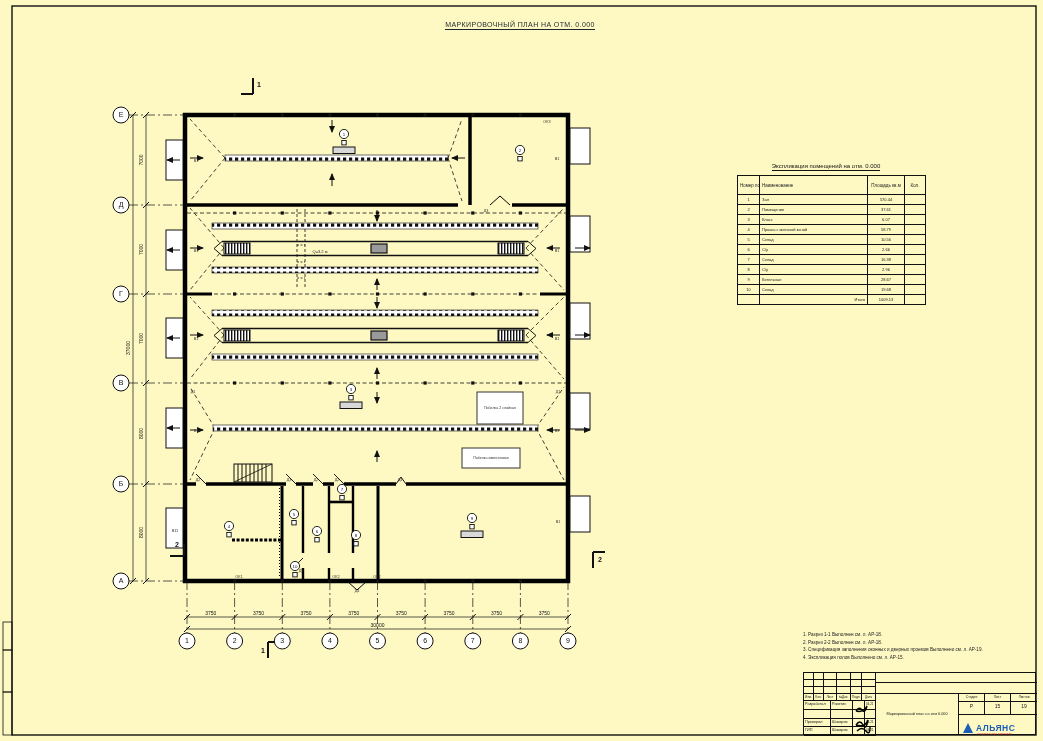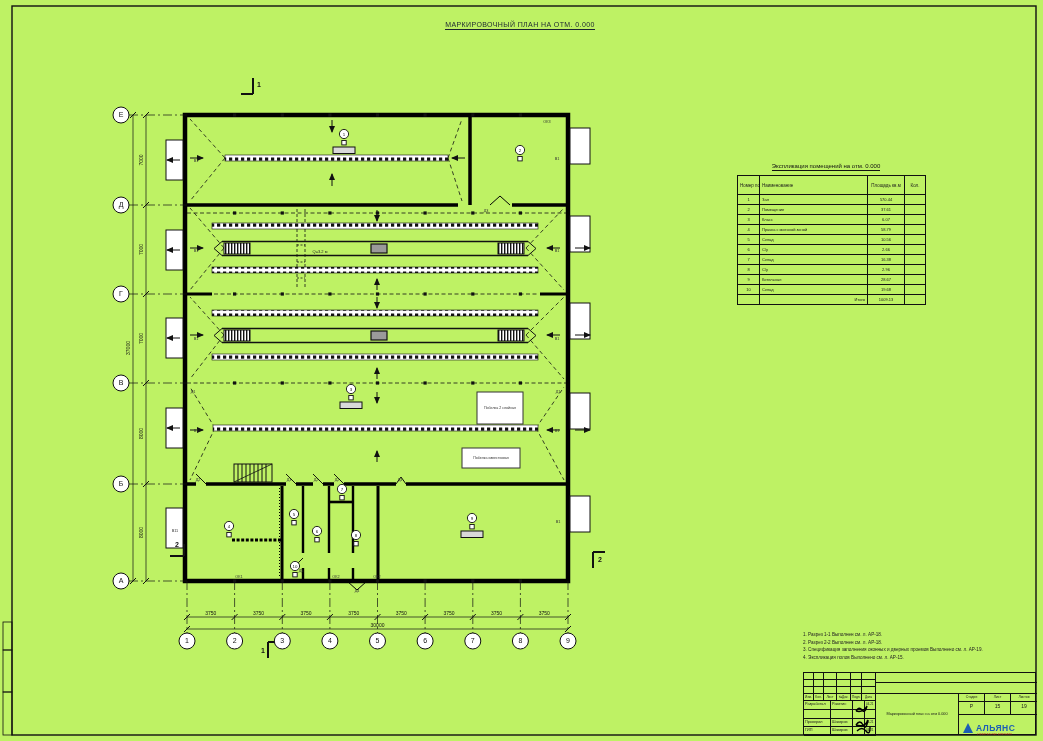--- a/index.html
+++ b/index.html
@@ -1,16 +1,16 @@
 <!DOCTYPE html>
 <html><head>
 <meta charset="utf-8">
 <style>
   html,body{margin:0;padding:0;background:#e8e8e8;}
-  #page{position:relative;width:1043px;height:741px;background:#bef264;overflow:hidden;
+  #page{position:relative;width:1043px;height:741px;background:#fef9c3;overflow:hidden;
         font-family:"Liberation Sans",sans-serif;color:#1a1a1a;}
   #bg{position:absolute;left:0;top:0;}
   .ovl{position:absolute;box-sizing:border-box;}
   #sheet-title{left:340px;top:21px;width:360px;text-align:center;font-size:7px;
                letter-spacing:.4px;color:#1b2530;}
   #sheet-title span{border-bottom:1px solid #1b2530;padding-bottom:1px;}
   
   #expl{left:737px;top:163px;width:178px;}
   #expl .etitle{text-align:center;font-size:6px;margin-bottom:6px;color:#111;}
   #expl .etitle span{border-bottom:1px solid #111;padding-bottom:1px;}

